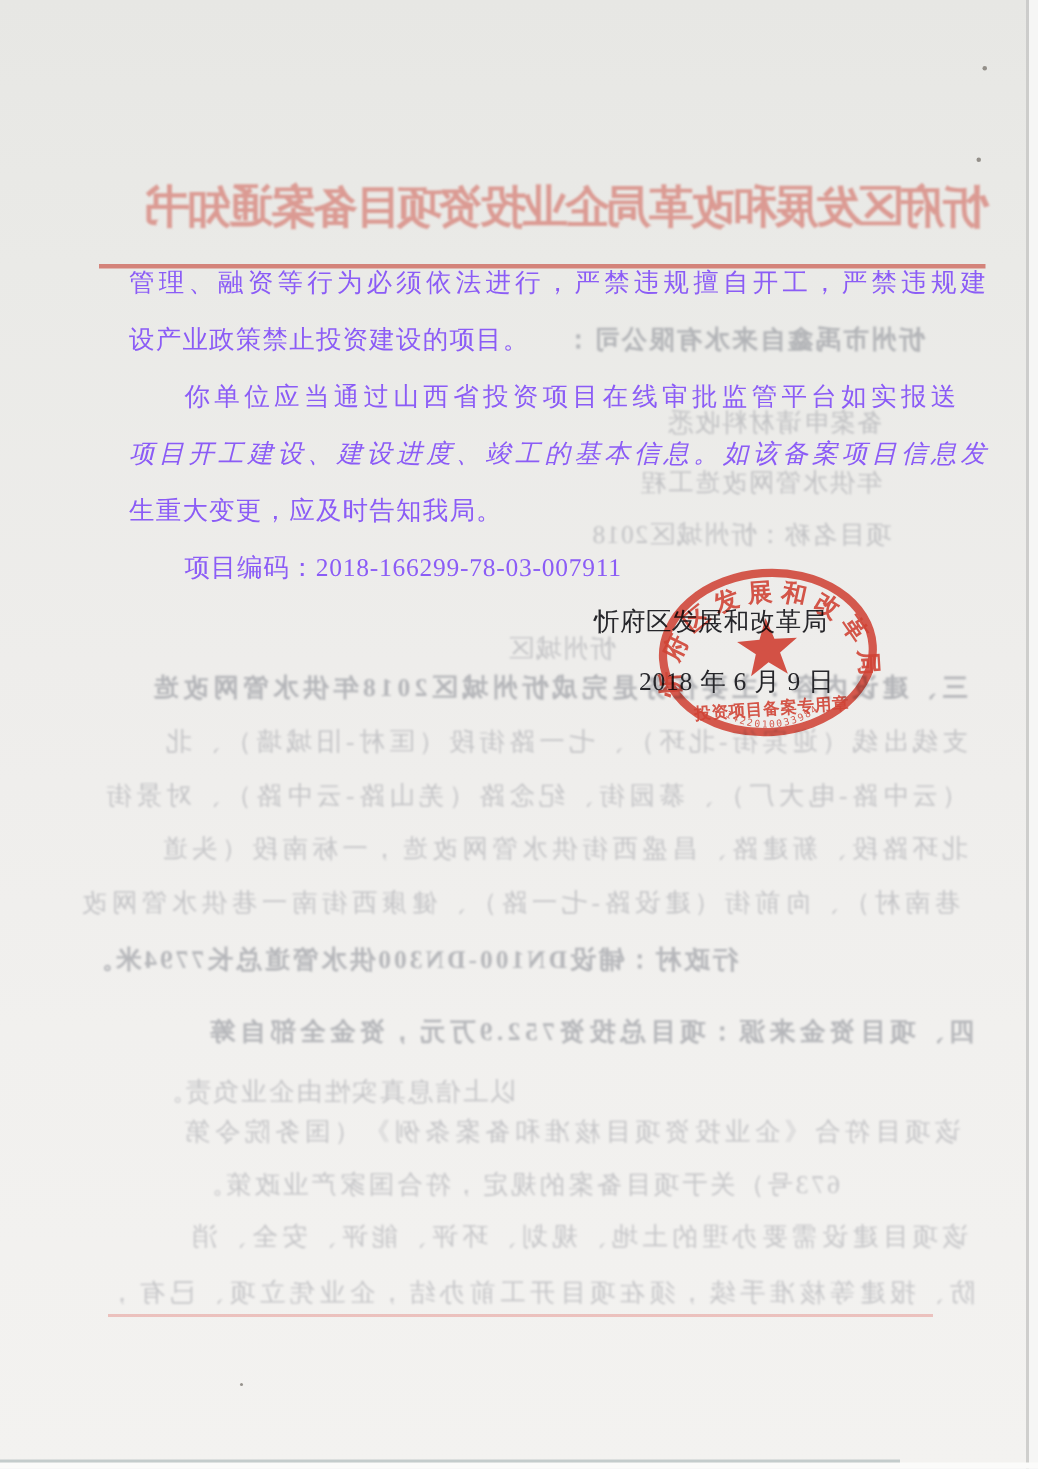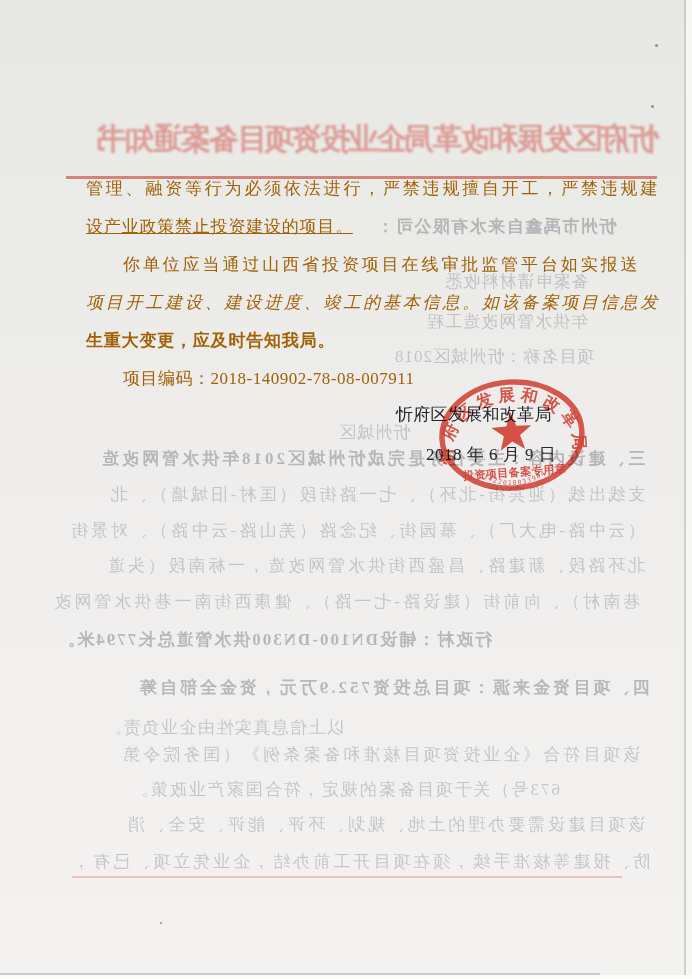--- a/index.html
+++ b/index.html
@@ -7,21 +7,21 @@
     width:692px;height:979px;position:relative;overflow:hidden;
     font-family:"Liberation Serif","DejaVu Serif",serif;
     background:#f5f5f4;
   }
   .paper{
     position:absolute;left:0;top:0;width:692px;height:979px;
     background:linear-gradient(180deg,#e7e7e4 0%,#eaeae7 18%,#eeede b 45%,#f1f0ee 70%,#f3f2f0 100%);
     background:linear-gradient(180deg,#e7e7e4 0%,#eaeae7 18%,#eeedeb 45%,#f1f0ee 70%,#f3f2f0 100%);
   }
   .line{position:absolute;white-space:nowrap;line-height:1.15;}
-  .body-line{color:#a16207;font-size:17px;}
+  .body-line{color:#8b5cf6;font-size:17px;}
   .sig-line{color:#26262a;font-size:17px;}
   
   .ghost-line{
     color:#84868f;opacity:.40;filter:blur(.6px);
     font-size:17px;transform:scaleX(-1);transform-origin:left center;
   }
   .ghost-line.strong{opacity:.5;font-weight:bold;color:#7d8089;}
   .ghost-title{
     position:absolute;white-space:nowrap;font-weight:bold;
     font-size:30px;letter-spacing:-2px;color:#d05b50;opacity:.55;
@@ -66,25 +66,25 @@
     <div class="line ghost-line" style="left: 640px; top: 745px; letter-spacing: 3px;">该项目符合《企业投资项目核准和备案条例》（国务院令第</div>
     <div class="line ghost-line" style="left: 560px; top: 780px; letter-spacing: 2px;">673号）关于项目备案的规定，符合国家产业政策。</div>
     <div class="line ghost-line" style="left: 645px; top: 815px; letter-spacing: 3px;">该项目建设需要办理的土地、规划、环评、能评、安全、消</div>
     <div class="line ghost-line" style="left: 650px; top: 852px; letter-spacing: 3px;">防、报建等核准手续，须在项目开工前办结，企业凭立项、已有，</div>
   </div>
 
 <div class="red-rule-ghost" style="left:72px;top:876px;width:550px;"></div>
 
 <div id="body-container">
     <div class="line body-line" style="left: 86px; top: 179px; letter-spacing: 2.8px;">管理、融资等行为必须依法进行，严禁违规擅自开工，严禁违规建</div>
-    <div class="line body-line" style="left: 86px; top: 217px; letter-spacing: 0.8px; text-decoration: underline;">设产业政策禁止投资建设的项目。</div>
+    <div class="line body-line" style="left: 86px; top: 217px; letter-spacing: 0.8px;">设产业政策禁止投资建设的项目。</div>
     <div class="line body-line" style="left: 123px; top: 255px; letter-spacing: 2.9px;">你单位应当通过山西省投资项目在线审批监管平台如实报送</div>
     <div class="line body-line" style="left: 86px; top: 293px; letter-spacing: 2.8px; font-style: italic;">项目开工建设、建设进度、竣工的基本信息。如该备案项目信息发</div>
-    <div class="line body-line" style="left: 86px; top: 331px; letter-spacing: 0.8px; font-weight: bold;">生重大变更，应及时告知我局。</div>
-    <div class="line body-line" style="left: 123px; top: 369px; letter-spacing: 0.5px;">项目编码：2018-140902-78-08-007911</div>
+    <div class="line body-line" style="left: 86px; top: 331px; letter-spacing: 0.8px;">生重大变更，应及时告知我局。</div>
+    <div class="line body-line" style="left: 123px; top: 369px; letter-spacing: 0.5px;">项目编码：2018-166299-78-03-007911</div>
   </div>
 
 <div class="line sig-line" style="left:396px;top:405px;letter-spacing:0.3px;">忻府区发展和改革局</div>
 <div class="line sig-line" style="left:426px;top:445px;letter-spacing:0.5px;">2018 年 6 月 9 日</div>
 
 <div class="seal-wrap">
   <svg width="150" height="118" viewBox="0 0 150 118" xmlns="http://www.w3.org/2000/svg">
     <defs>
       <path id="arcTop" d="M 15,80 A 61,48 0 1 1 135,80" fill="none"></path>
       <path id="arcBottom" d="M 31,84 A 47,37 0 0 0 119,84" fill="none"></path>

